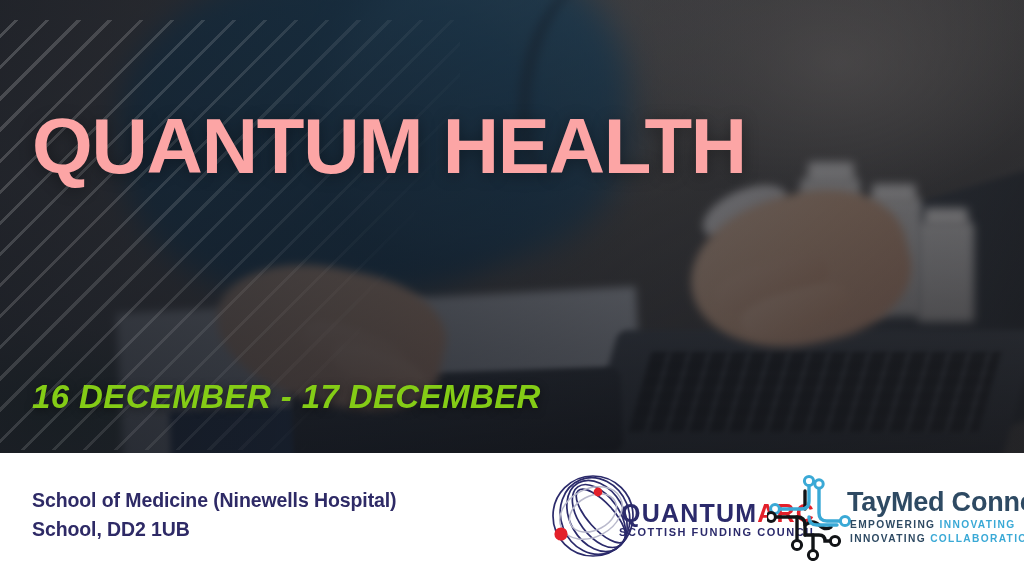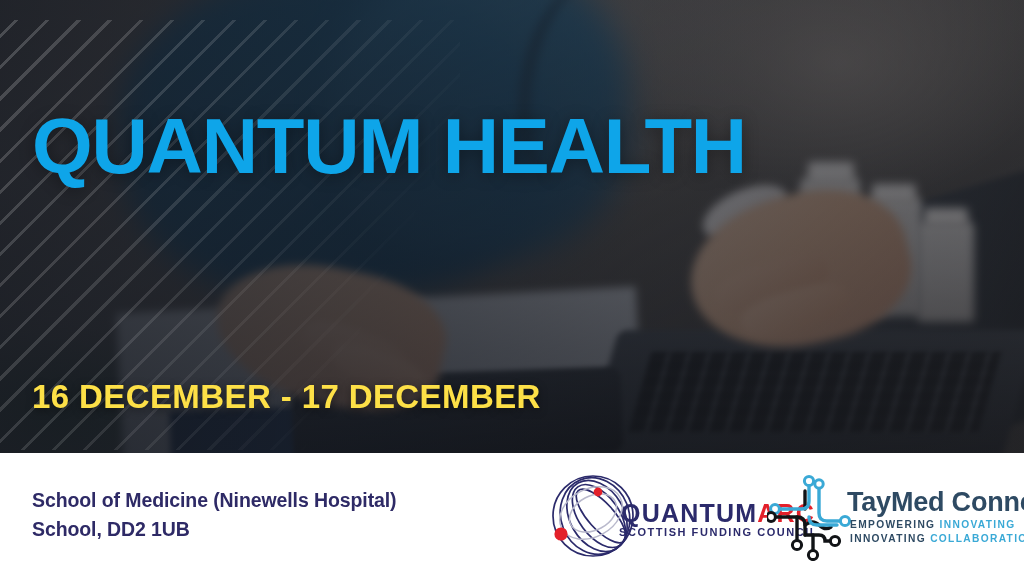--- a/index.html
+++ b/index.html
@@ -187,38 +187,39 @@
     mask-image:linear-gradient(115deg, rgba(0,0,0,.95) 0%, rgba(0,0,0,.55) 45%, rgba(0,0,0,0) 80%);
     pointer-events:none;
   }
 
   
   .hero-text { position:absolute; left:32px; top:0; width:960px; height:453px; }
 
   .title {
     position:absolute; left:0; top:108px;
     width:900px;
-    color:#0ea5e9;
+    color:#fca5a5;
     font-size:78px;
     line-height:0.98;
     font-weight:700;
     letter-spacing:-1.2px;
     text-transform:uppercase;
     text-shadow:0 2px 16px rgba(0,0,0,.35);
   }
   .title .l2 { display:block; }
 
   .dates {
     position:absolute; left:0; top:378px;
-    color:#fde047;
+    color:#84cc16;
     font-size:33px;
     font-weight:700;
     letter-spacing:.4px;
     text-transform:uppercase;
     text-shadow:0 2px 10px rgba(0,0,0,.45);
+    font-style:italic;
   }
 
   
   .footer {
     position:absolute; left:0; top:453px;
     width:1024px; height:123px;
     background:#ffffff;
     display:flex; align-items:center;
   }
 

